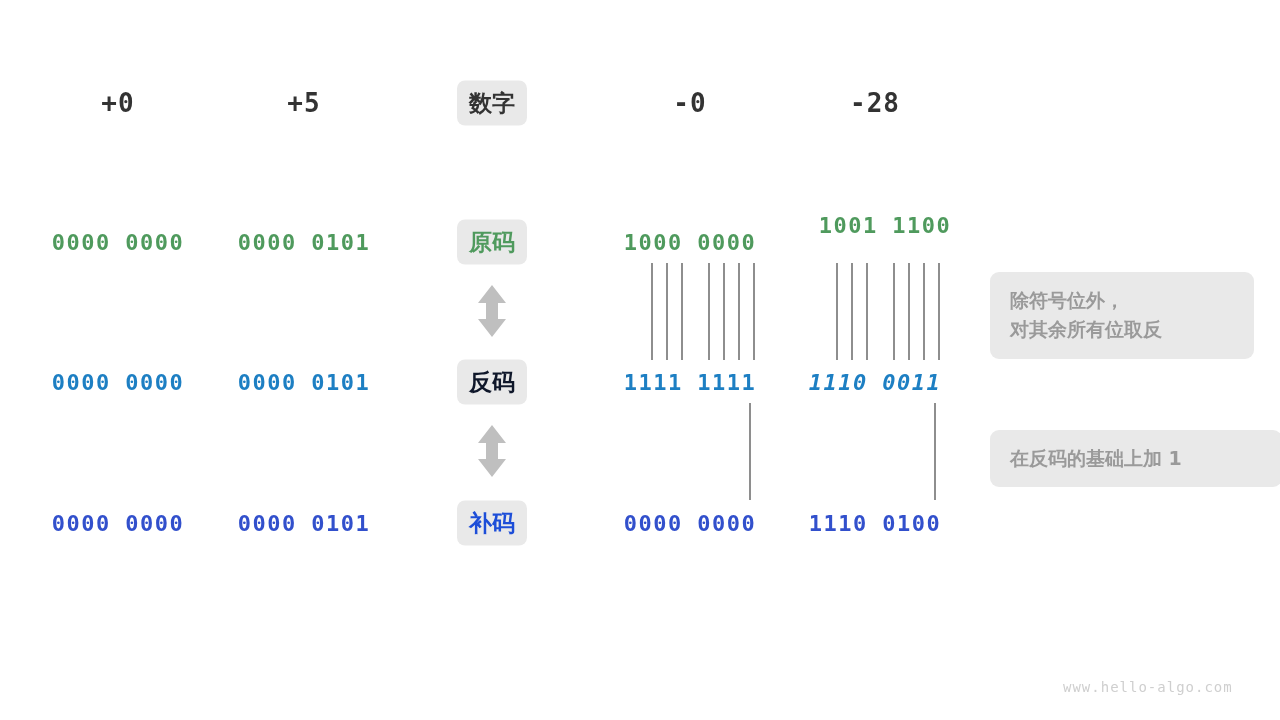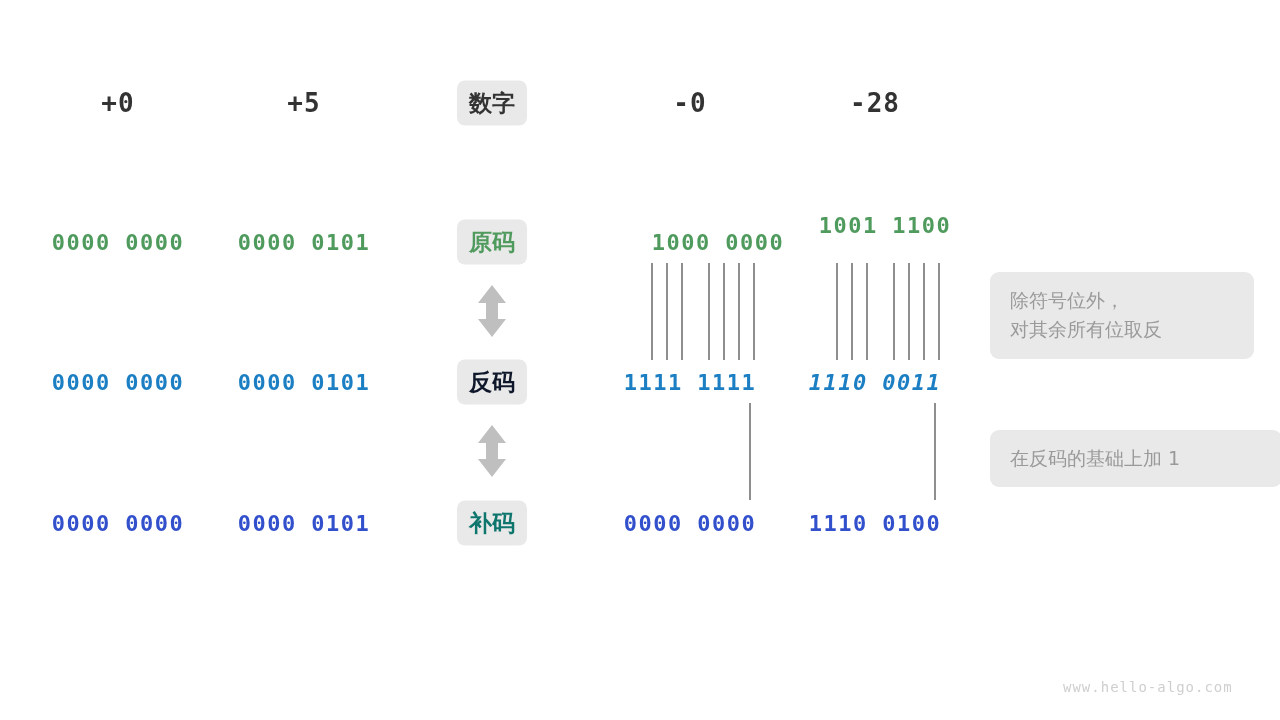--- a/index.html
+++ b/index.html
@@ -27,29 +27,29 @@
 
   .pill{
     position:absolute;transform:translate(-50%,-50%);
     background:#e9e9e9;border-radius:8px;
     padding:11px 12px;white-space:nowrap;
     font-size:23px;font-weight:bold;line-height:1;
   }
   .pill.p-dark{color:#333333;}
   .pill.p-green{color:#4f9a5d;}
   .pill.p-blue{color:#0f172a;}
-  .pill.p-indigo{color:#0f766e;}
+  .pill.p-indigo{color:#1d4ed8;}
 
   .vline{position:absolute;width:1.6px;background:#8e8e8e;}
 
   .dbl-arrow{position:absolute;transform:translate(-50%,-50%);}
 
   .note{
     position:absolute;background:#e9e9e9;border-radius:9px;
-    padding:14px 20px;color:#9a9a9a;font-weight:normal;
+    padding:14px 20px;color:#9a9a9a;font-weight:bold;
     font-size:19px;line-height:1.55;white-space:pre-line;
   }
 
   .caption{
     position:absolute;transform:translateY(-50%);
     color:#9a9a9a;font-weight:bold;font-size:20px;letter-spacing:1px;
     white-space:nowrap;
   }
 
   .watermark{
@@ -67,21 +67,21 @@
     <div class="cell num-head" style="left:118px;top:103px;">+0</div>
     <div class="cell num-head" style="left:304px;top:103px;">+5</div>
     <div class="cell num-head" style="left:690px;top:103px;">-0</div>
     <div class="cell num-head" style="left:875px;top:103px;">-28</div>
     <div class="pill p-dark" style="left:492px;top:103px;">数字</div>
   </div>
 
   <div>
     <div class="cell bits c-green" style="left:118px;top:242px;">0000 0000</div>
     <div class="cell bits c-green" style="left:304px;top:242px;">0000 0101</div>
-    <div class="cell bits c-green" style="left:690px;top:242px;margin-left:28px;">1000 0000</div>
+    <div class="cell bits c-green" style="left:690px;top:242px;">1000 0000</div>
     <div class="cell bits c-green" style="left:875px;top:225px;margin-left:10px;">1001 1100</div>
     <div class="pill p-green" style="left:492px;top:242px;">原码</div>
   </div>
 
   <div>
     <div class="cell bits c-blue" style="left:118px;top:382px;">0000 0000</div>
     <div class="cell bits c-blue" style="left:304px;top:382px;">0000 0101</div>
     <div class="cell bits c-blue" style="left:690px;top:382px;">1111 1111</div>
     <div class="cell bits c-blue" style="left:875px;top:382px;font-style:italic;">1110 0011</div>
     <div class="pill p-blue" style="left:492px;top:382px;">反码</div>

